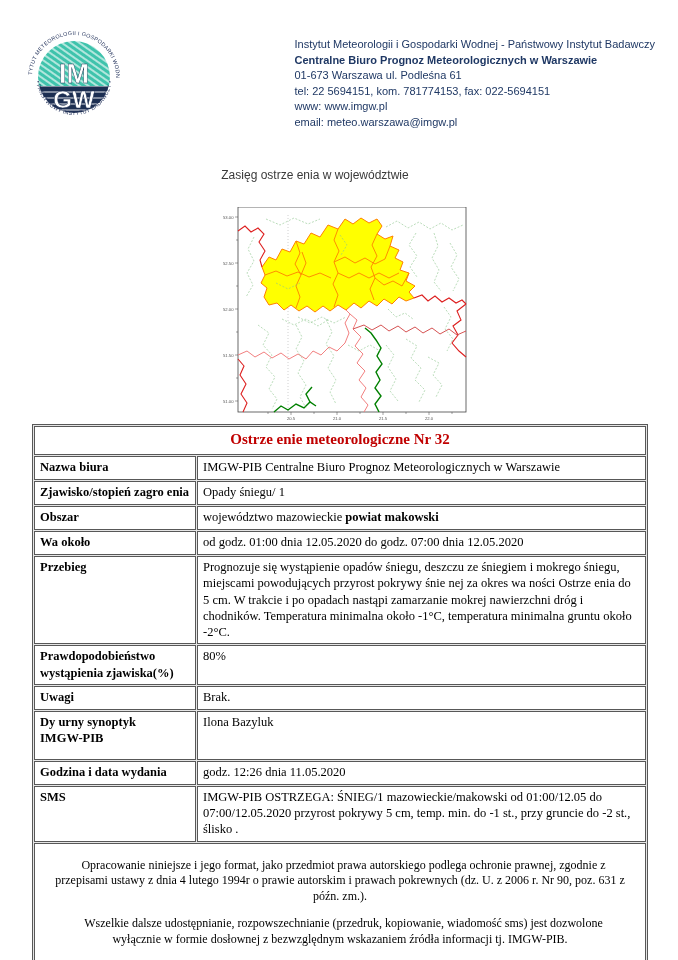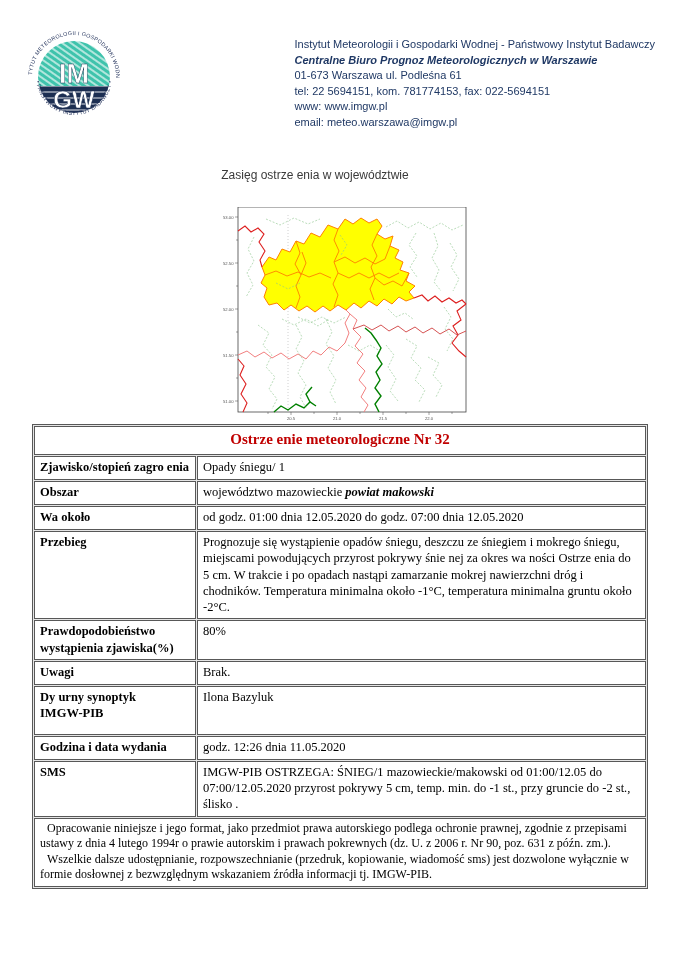--- a/index.html
+++ b/index.html
@@ -27,23 +27,23 @@
        border-collapse:separate;border-spacing:1px;border:1px solid #585858;
        font-size:12.5px;line-height:1.3;}
   .tbl td{border:1px solid #585858;padding:2px 5px 3px;vertical-align:top;background:#fff;}
   .tbl td.lbl{width:150px;font-weight:bold;white-space:pre-line;}
   .tbl-title{color:#c00000;font-weight:bold;font-size:15px;text-align:center;
              height:22px;vertical-align:middle !important;}
   .r-short td{height:17px;}
   .r-prob td{height:30px;}
   .r-dyz td{height:42px;}
   .r-sms td{height:30px;}
-  .b{font-weight:bold;font-style:italic;}
+  .b{font-weight:bold;}
   .footer-cell{font-size:12px;line-height:1.3;padding:4px 6px 6px;}
-  .footer-cell p{margin:0;text-indent:7px;}
+  .footer-cell p{margin:12px;text-indent:7px;text-align:center;}
 </style>
 </head>
 <body>
 
 <div class="page">
 
   <svg class="logo" width="100" height="100" viewBox="0 0 100 100">
     <defs>
       <clipPath id="discClip">
           <circle cx="50" cy="50" r="36"></circle>
@@ -158,20 +158,24 @@
     <text class="tick-lab" x="145" y="212.5" text-anchor="middle">21.5</text>
     <text class="tick-lab" x="191" y="212.5" text-anchor="middle">22.0</text>
   </svg>
 
   <table class="tbl">
     <tbody>
         <tr>
       <td colspan="2" class="tbl-title">Ostrze enie meteorologiczne Nr 32</td>
     </tr>
     <tr class="r-short">
+      <td class="lbl">Nazwa biura</td>
+      <td>IMGW-PIB Centralne Biuro Prognoz Meteorologicznych w Warszawie</td>
+    </tr>
+    <tr class="r-short">
       <td class="lbl">Zjawisko/stopień zagro enia</td>
       <td>Opady śniegu/ 1</td>
     </tr>
     <tr class="r-short">
       <td class="lbl">Obszar</td>
       <td><span>województwo mazowieckie </span><span class="b">powiat makowski</span></td>
     </tr>
     <tr class="r-short">
       <td class="lbl">Wa około</td>
       <td>od godz. 01:00 dnia 12.05.2020 do godz. 07:00 dnia 12.05.2020</td>

